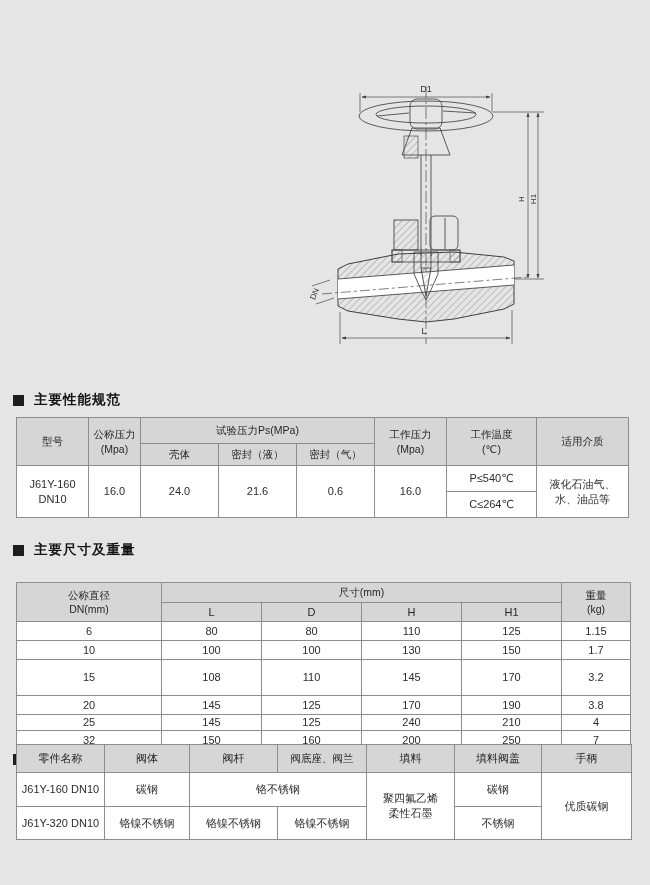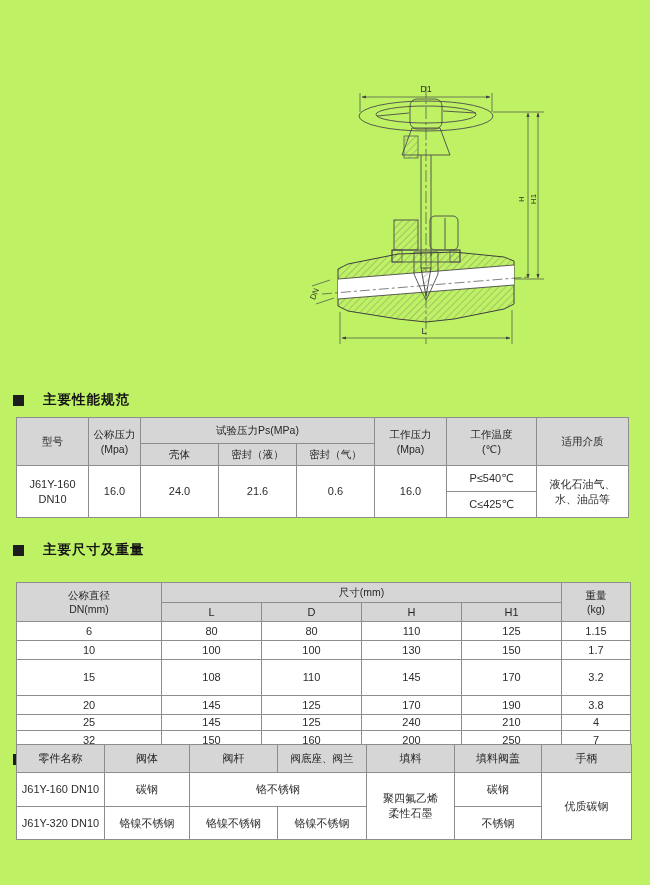--- a/index.html
+++ b/index.html
@@ -2,25 +2,25 @@
 <html><head>
 <meta charset="utf-8">
 <style>
   html,body { margin:0; padding:0; }
   body {
     width:650px; height:885px; position:relative;
     background:#fcfcfc;
     font-family:"Liberation Sans","DejaVu Sans",sans-serif;
     color:#2e2e2e;
   }
-  .page { position:absolute; inset:0; background:#bef264; }
+  .page { position:absolute; inset:0; background:#e5e5e5; }
 
   
   .sec-title {
-    position:absolute; left:13px; display:flex; align-items:center; gap:19px;
+    position:absolute; left:13px; display:flex; align-items:center; gap:10px;
     font-weight:bold; font-size:13.5px; color:#141414; letter-spacing:1px;
   }
   .bullet { width:11px; height:11px; background:#1d1d1d; display:inline-block; flex:0 0 auto; }
 
   
   table { border-collapse:collapse; table-layout:fixed; position:absolute; background:#ffffff; }
   td, th {
     border:1px solid #8d8d8d;
     font-size:11px; font-weight:normal; text-align:center; vertical-align:middle;
     padding:0 2px; line-height:1.3; color:#2c2c2c; overflow:hidden;
@@ -172,21 +172,21 @@
         <td rowspan="2">21.6</td>
         <td rowspan="2">0.6</td>
         <td rowspan="2">16.0</td>
         <td>P≤540℃</td>
         <td rowspan="2" class="two-line">
           <div>液化石油气、</div>
           <div>水、油品等</div>
         </td>
       </tr>
       <tr style="height:26px">
-        <td>C≤425℃</td>
+        <td>C≤264℃</td>
       </tr>
     </tbody>
   </table>
 
   <div class="sec-title" style="top:541px;">
     <span class="bullet"></span>
     <span>主要尺寸及重量</span>
   </div>
 
   <table id="tbl-dimensions">

